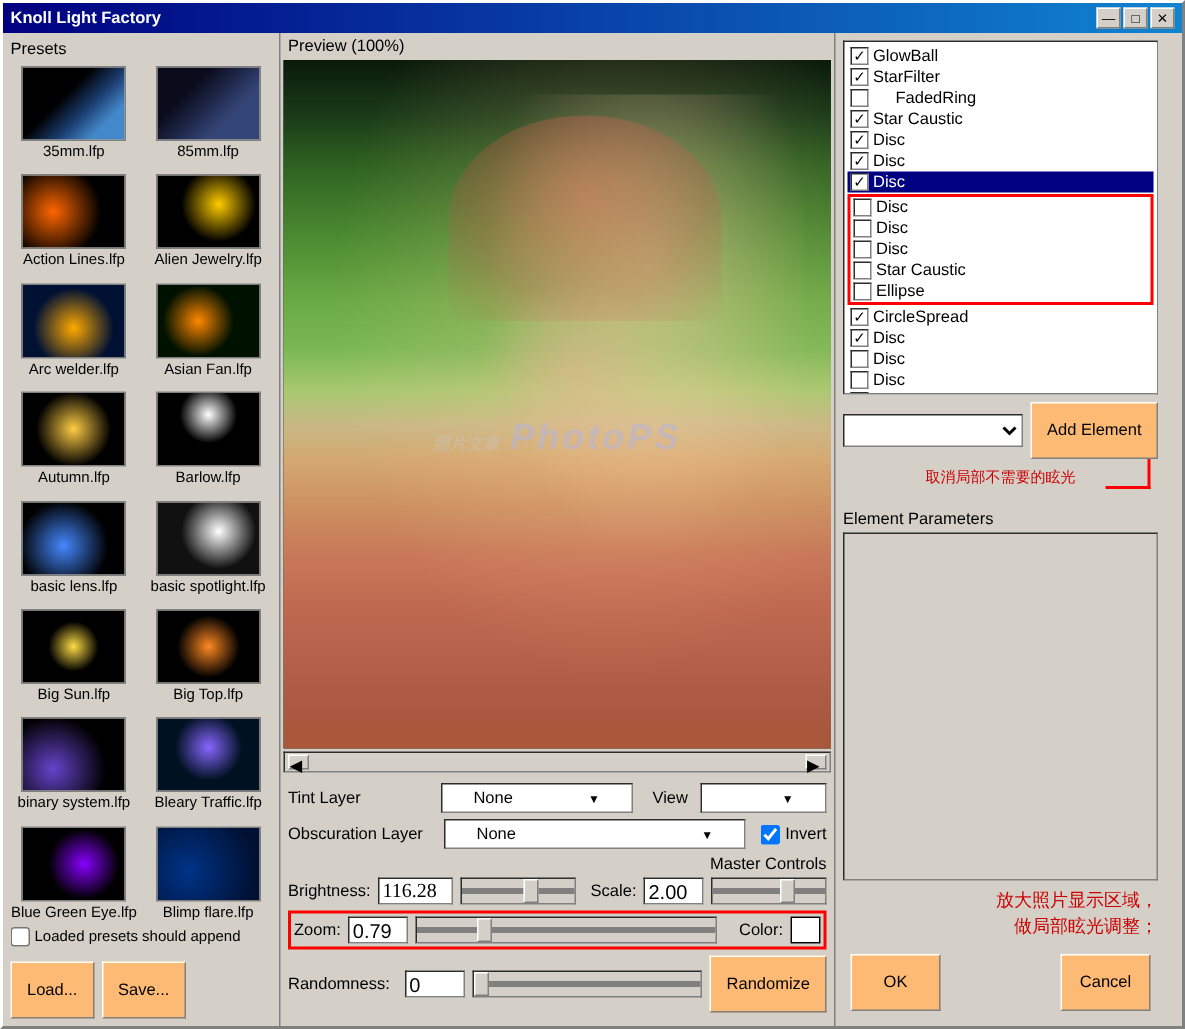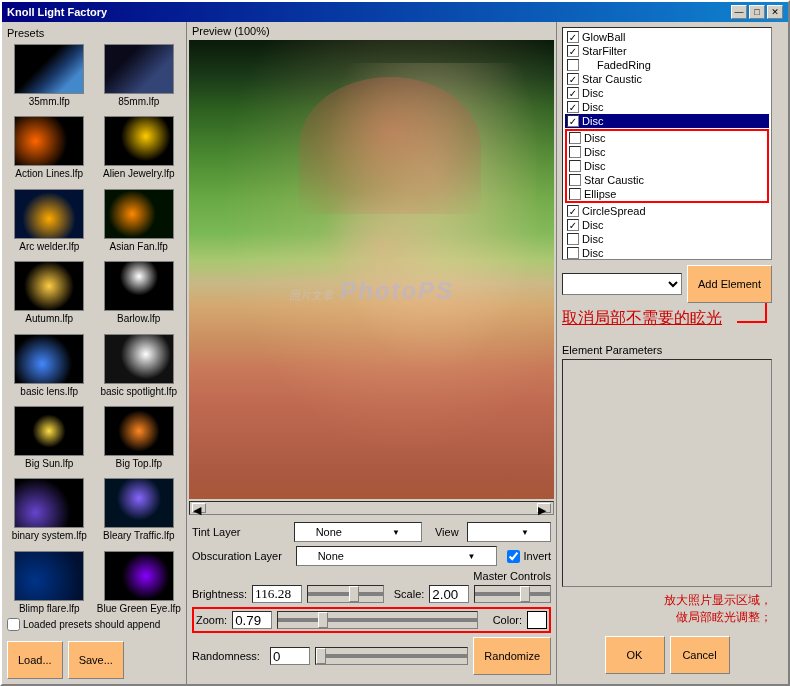--- a/index.html
+++ b/index.html
@@ -49,21 +49,21 @@
     .element-item { display: flex; align-items: center; gap: 3px; padding: 1px 2px; font-size: 11px; cursor: default; white-space: nowrap; }
     .element-item.selected { background: #000080; color: white; }
     .element-checkbox { width: 12px; height: 12px; border: 1px inset #808080; background: white; display: inline-flex; align-items: center; justify-content: center; font-size: 10px; }
     .element-name { font-size: 11px; }
 
     .add-element-row { display: flex; gap: 5px; margin-top: 5px; align-items: center; }
     .add-dropdown { flex: 1; height: 22px; background: white; border: 1px inset #808080; }
 
     .element-params-label { font-size: 11px; margin-top: 5px; margin-bottom: 3px; }
 
-    .bottom-row { display: flex; justify-content: center; gap: 5px; padding: 5px; margin-top: auto; }
+    .bottom-row { display: flex; justify-content: space-between; gap: 5px; padding: 5px; margin-top: auto; }
 
     .watermark { position: absolute; bottom: 40%; left: 50%; transform: translateX(-50%); color: rgba(255,255,255,0.5); font-size: 28px; font-weight: bold; pointer-events: none; white-space: nowrap; }
 
     
     .thumb-35mm { background: linear-gradient(135deg, #000 40%, #1a3a6b 60%, #4488cc 80%); }
     .thumb-85mm { background: linear-gradient(135deg, #0a0a1a 30%, #334477 70%); }
     .thumb-action { background: radial-gradient(circle at 30% 50%, #ff6600 0%, #000 60%); }
     .thumb-alien { background: radial-gradient(circle at 60% 40%, #ffcc00 0%, #000 50%); }
     .thumb-arc { background: radial-gradient(circle at 50% 60%, #ffaa00 0%, #001133 60%); }
     .thumb-asian { background: radial-gradient(circle at 40% 50%, #ff8800 0%, #001100 50%); }
@@ -170,26 +170,26 @@
         <div class="preset-item">
           <div class="preset-thumb thumb-binary"></div>
           <div class="preset-name">binary system.lfp</div>
         </div>
         <div class="preset-item">
           <div class="preset-thumb thumb-bleary"></div>
           <div class="preset-name">Bleary Traffic.lfp</div>
         </div>
 
         <div class="preset-item">
+          <div class="preset-thumb thumb-blue-green"></div>
+          <div class="preset-name">Blue Green Eye.lfp</div>
+        </div>
+        <div class="preset-item">
           <div class="preset-thumb thumb-blimp"></div>
           <div class="preset-name">Blimp flare.lfp</div>
-        </div>
-        <div class="preset-item">
-          <div class="preset-thumb thumb-blue-green"></div>
-          <div class="preset-name">Blue Green Eye.lfp</div>
         </div>
       </div>
       <div class="checkbox-row">
         <input type="checkbox" style="">
         <span>Loaded presets should append</span>
       </div>
       <div class="presets-footer">
         <button class="btn">Load...</button>
         <button class="btn">Save...</button>
       </div>
@@ -377,21 +377,21 @@
           <span class="element-name">Star Caustic</span>
         </div>
       </div>
 
       <div class="add-element-row">
         <select class="add-dropdown"></select>
         <button class="btn">Add Element</button>
       </div>
 
       <div style="position:relative; padding: 5px 0;">
-        <div style="color:#cc0000; font-size:16px; text-align:left; margin-bottom:5px;text-decoration:underline;">
+        <div style="color:#cc0000; font-size:10px; text-align:center; margin-bottom:5px;">
           <span>取消局部不需要的眩光</span>
           <div style="border-right:2px solid red; border-bottom:2px solid red; width:30px; height:20px; position:absolute; right:5px; top:0;"></div>
         </div>
       </div>
 
       <div class="element-params-label">Element Parameters</div>
       <div style="flex:1; min-height:50px; border:1px inset #808080; background:#d4d0c8;"></div>
 
       <div style="color:#cc0000; font-size:12px; margin:5px 0; text-align:right;">
         <span>放大照片显示区域，<br>做局部眩光调整；</span>

